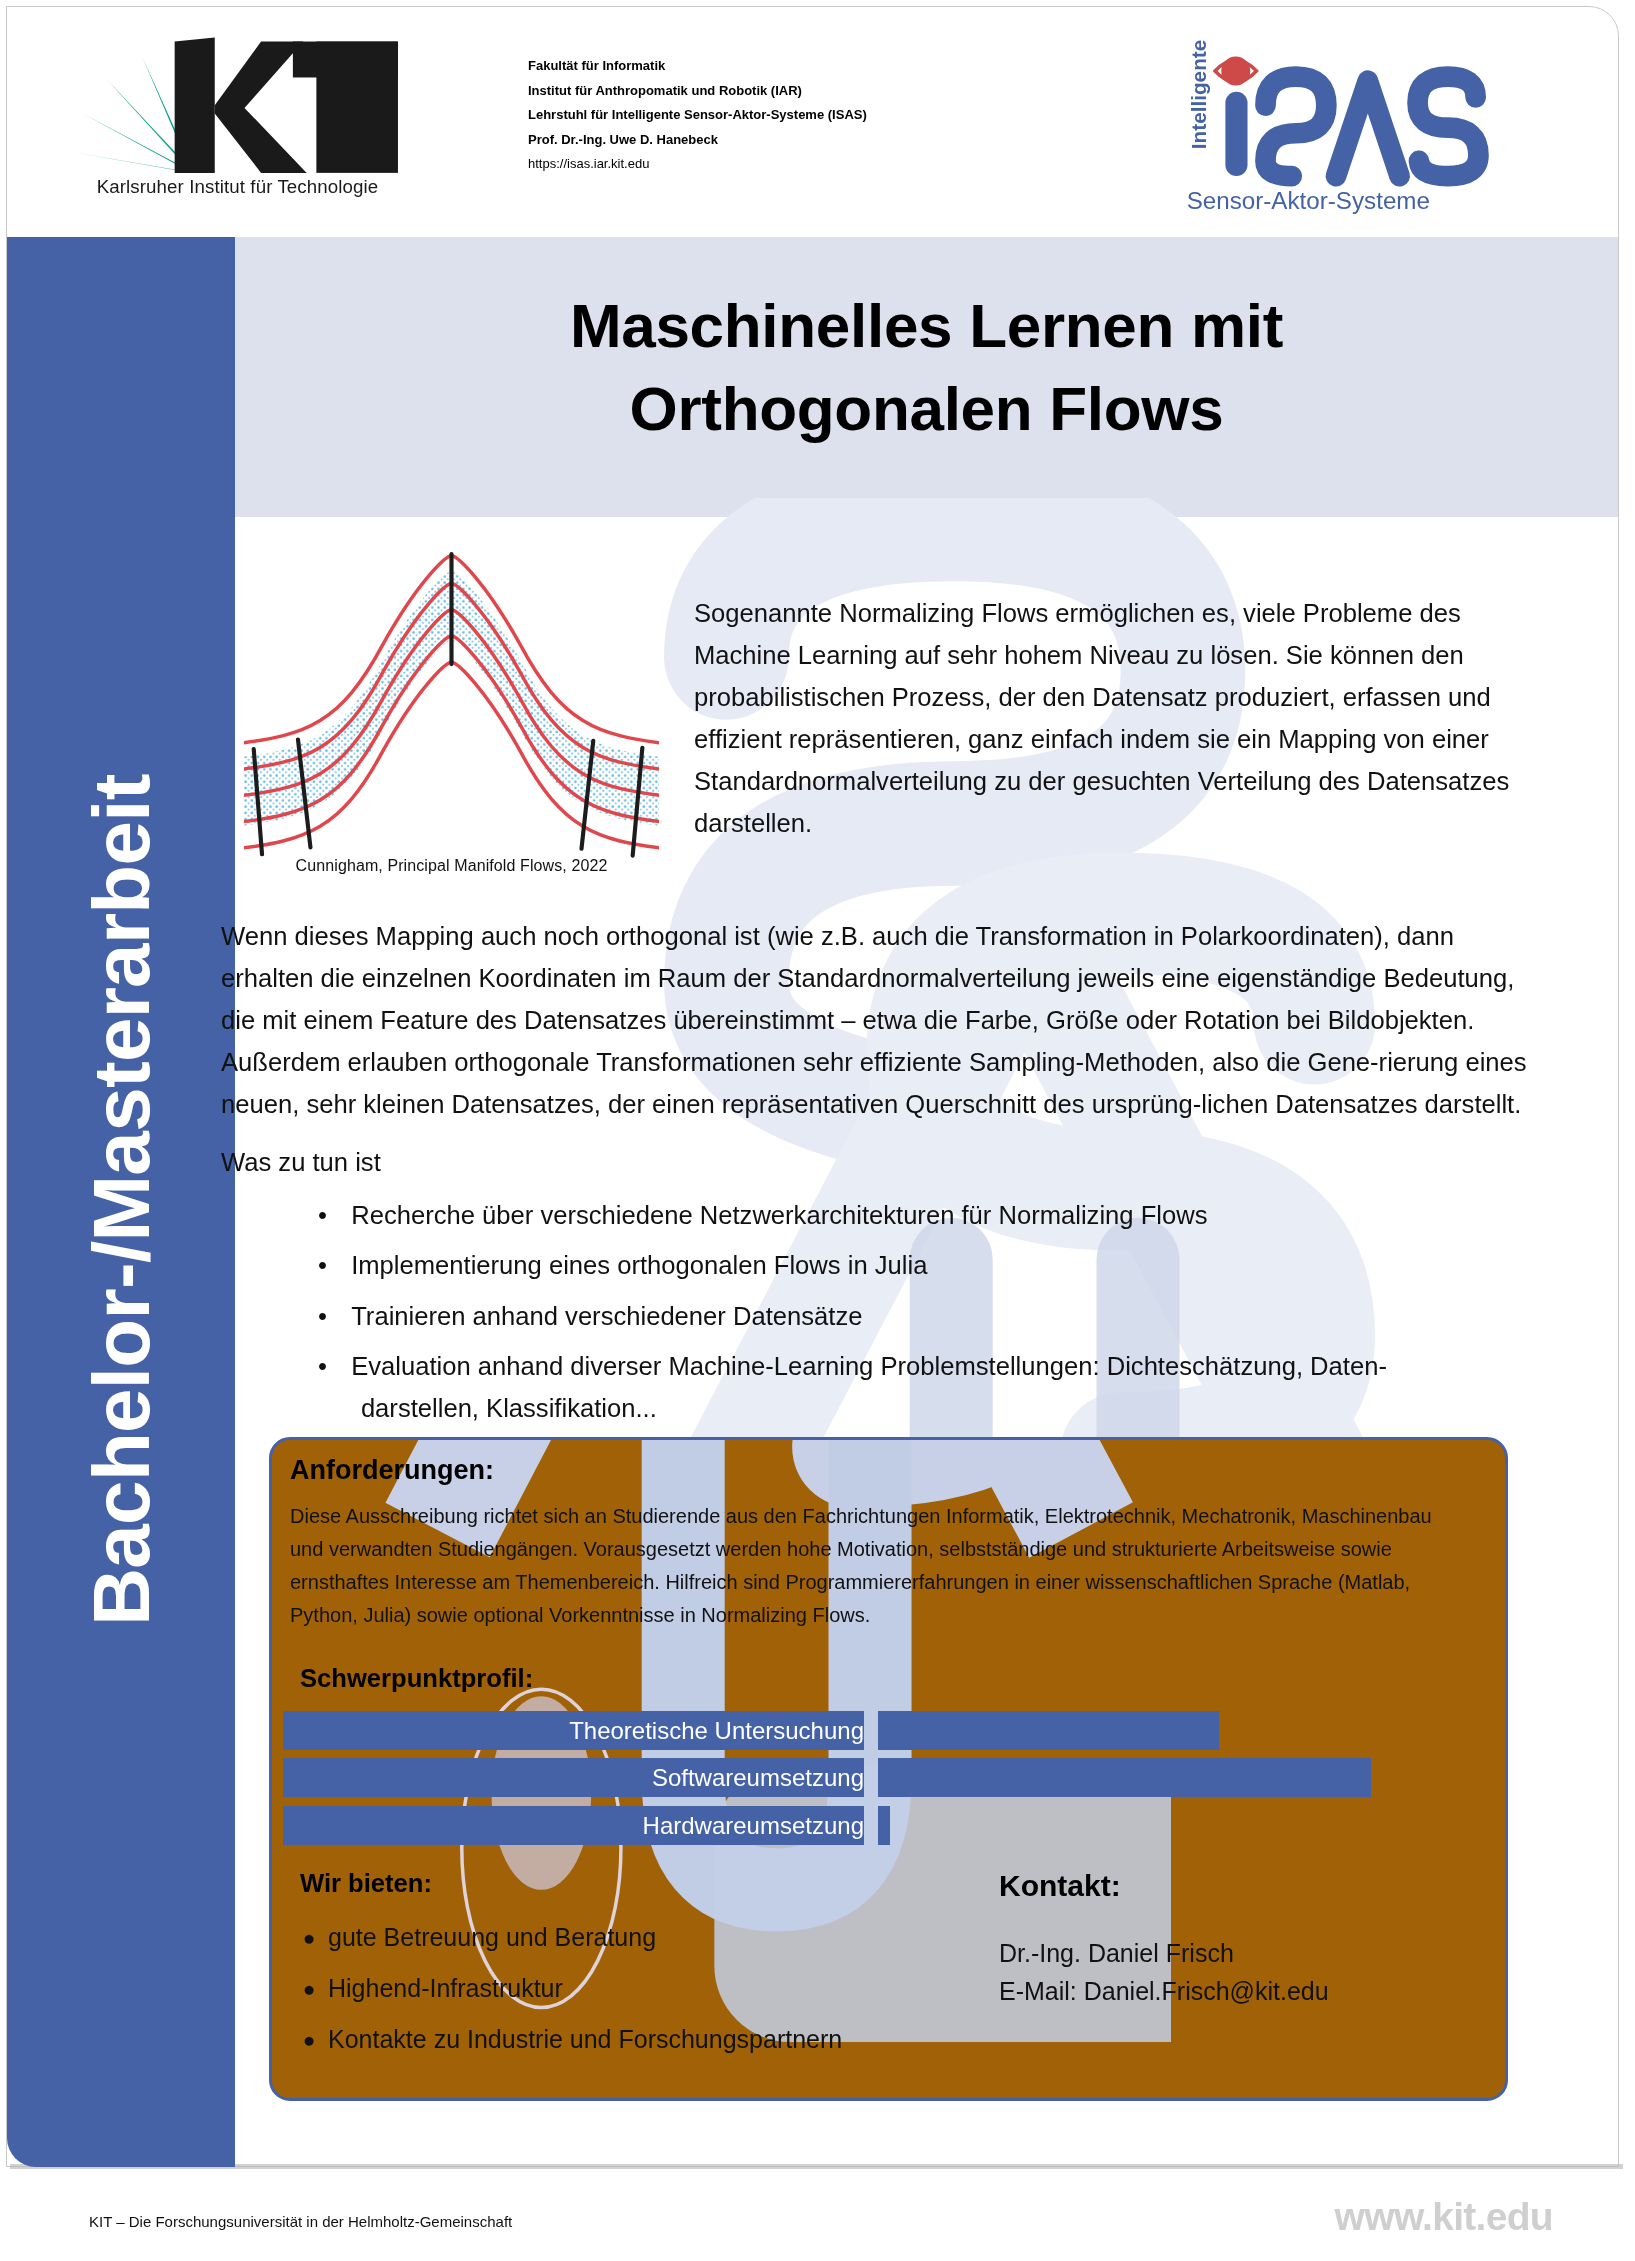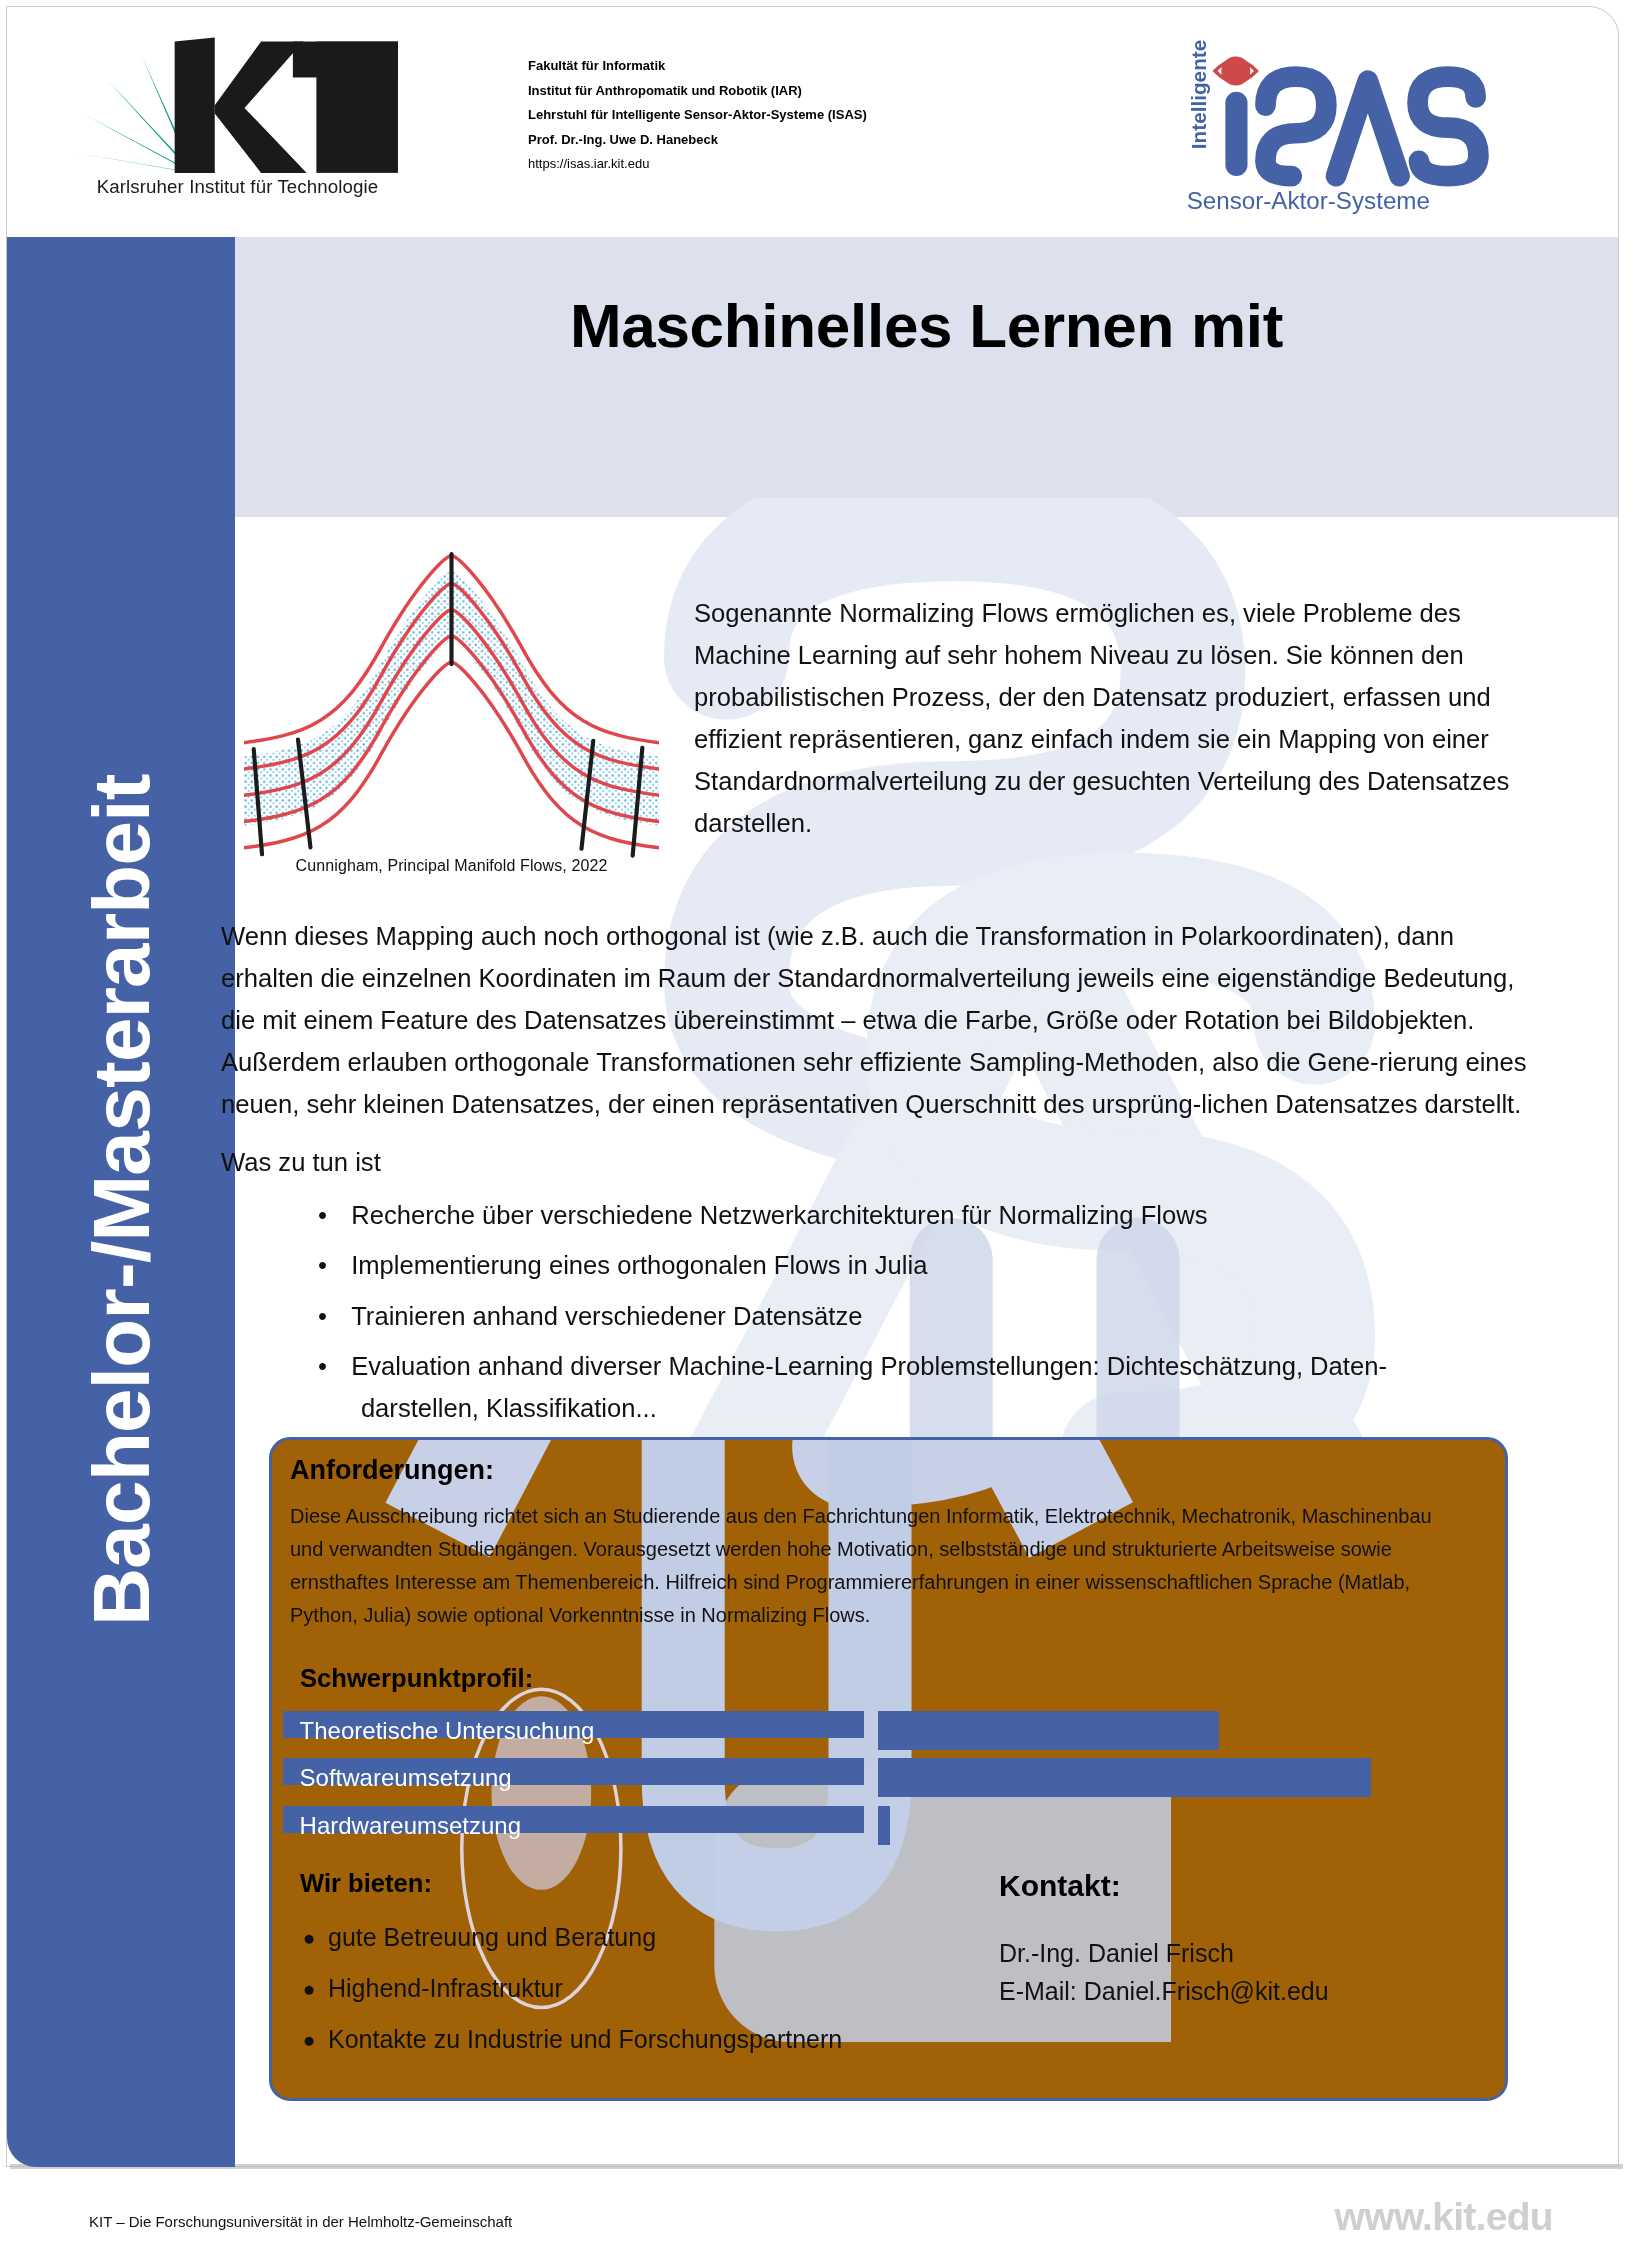--- a/index.html
+++ b/index.html
@@ -61,22 +61,22 @@
           overflow:hidden;}
   .req-wm{position:absolute;left:-42px;top:-948px;width:941px;height:1661px;pointer-events:none;}
   .req-inner{position:relative;z-index:2;}
   .req-h{position:absolute;left:18px;top:15px;font-size:27px;font-weight:bold;color:#000;}
   .req-body{position:absolute;left:18px;top:60px;width:1177px;font-size:20px;line-height:33px;color:#111;}
 
   .sp-h{position:absolute;left:28px;top:224px;font-size:25.6px;font-weight:bold;color:#000;}
 
   .bars{position:absolute;left:11px;top:271px;width:1211px;}
   .bar-row{position:relative;height:39px;margin-bottom:8.3px;}
-  .bar-label{position:absolute;left:0;top:0;width:581px;height:27px;background:#4462a5;
-             color:#fff;font-size:24px;line-height:39px;padding-left:16.6px;box-sizing:border-box;}
+  .bar-label{position:absolute;left:0;top:0;width:581px;height:39px;background:#4462a5;
+             color:#fff;font-size:24px;line-height:39px;padding-left:16.6px;box-sizing:border-box;text-align:right;}
   .bar-value{position:absolute;left:595px;top:0;height:39px;background:#4462a5;}
 
   .offer-h{position:absolute;left:28px;top:429px;font-size:25.6px;font-weight:bold;color:#000;}
   .offer-list{position:absolute;left:28px;top:472px;width:692px;font-size:25px;line-height:51px;color:#111;}
   .offer-list .li{position:relative;padding-left:28px;}
   .offer-list .li .bull{position:absolute;left:2.8px;top:0;font-size:21px;}
 
   .contact-h{position:absolute;left:727px;top:429px;font-size:30px;font-weight:bold;color:#000;}
   .contact-body{position:absolute;left:727px;top:494px;width:471px;font-size:25px;line-height:38px;color:#111;}
 
@@ -140,20 +140,21 @@
     </div>
   </div>
 
   <div class="rail">
     <div class="rail-text">Bachelor-/Masterarbeit</div>
   </div>
 
   <div class="title-band">
     <div class="title">
       <div>Maschinelles Lernen mit</div>
+      <div>Orthogonalen Flows</div>
     </div>
   </div>
 
   <div class="watermark">
     <svg width="941" height="1661" viewBox="0 0 1360 2400">
       <path d="M330 230 Q330 30 660 30 Q990 30 990 250 Q990 470 660 470 Q330 470 330 700 Q330 830 560 880" fill="none" stroke="#e6eaf5" stroke-width="180" stroke-linecap="round"></path>
       <path d="M300 1500 L760 620 L1230 1500" fill="none" stroke="#e9edf6" stroke-width="170" stroke-linejoin="round"></path>
       <path d="M1180 760 Q1180 600 900 600 Q620 600 620 800 Q620 1000 900 1000 Q1180 1000 1180 1210 Q1180 1380 900 1380" fill="none" stroke="#e9edf6" stroke-width="175" stroke-linecap="round"></path>
       <path d="M655 1100 L655 1860 Q655 2020 790 2020 Q925 2020 925 1860 L925 1100" fill="none" stroke="#ccd5e8" stroke-width="120" stroke-linecap="round" opacity=".8"></path>
       <ellipse cx="450" cy="1960" rx="115" ry="230" fill="none" stroke="#e7d8e0" stroke-width="5"></ellipse>

